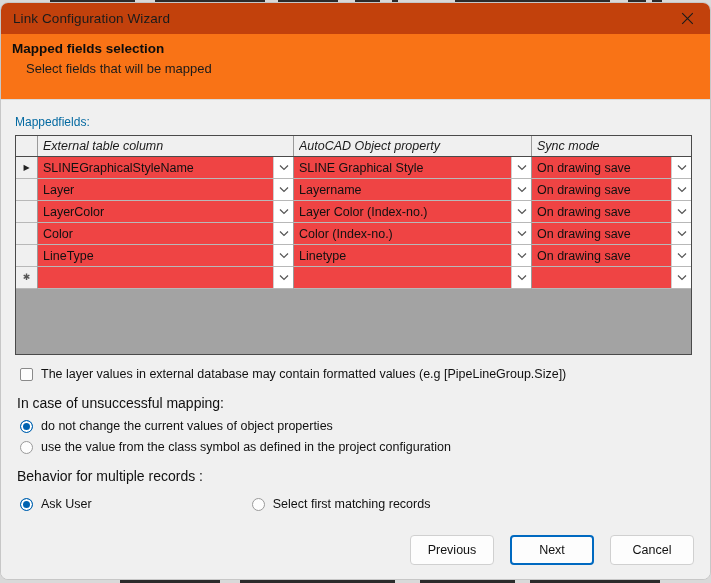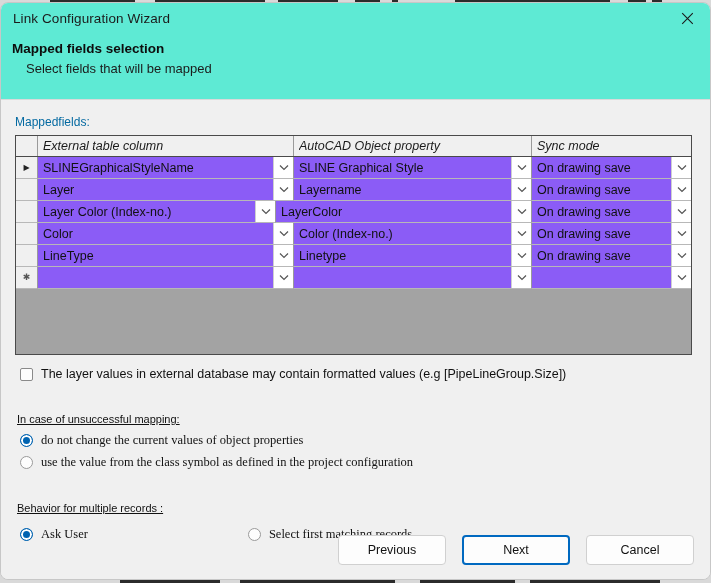--- a/index.html
+++ b/index.html
@@ -22,39 +22,39 @@
     width: 711px; height: 578px;
     background: #f0f0f0;
     border: 1px solid #c7c7c7;
     border-radius: 8px;
     overflow: hidden;
     display: flex; flex-direction: column;
   }
   
   #titlebar {
     height: 31px; min-height: 31px;
-    background: #5eead4;
+    background: #c2410c;
     display: flex; align-items: center;
     padding-left: 12px;
     position: relative;
   }
   #title-text {
     font-size: 13.5px; color: #1b1b1b;
     letter-spacing: 0.1px;
   }
   #close-btn {
     position: absolute; right: 0; top: 0;
     width: 45px; height: 31px;
     display: flex; align-items: center; justify-content: center;
     cursor: default;
   }
   #close-btn svg { display: block; }
   
   #header-panel {
-    background: #5eead4;
+    background: #f97316;
     height: 66px; min-height: 66px;
     padding: 7px 0 0 11px;
     border-bottom: 1px solid #dadada;
   }
   #header-title {
     font-size: 13.5px; font-weight: bold; color: #0d0d0d;
     margin-bottom: 5px;
   }
   #header-sub {
     font-size: 13px; color: #1b1b1b;
@@ -100,21 +100,21 @@
     font-size: 9px; color: #222;
   }
   .header-row .cell-rowhead {
     border-bottom: none;
   }
   .cell {
     border-right: 1px solid #9a9a9a;
     border-bottom: 1px solid #b8b8b8;
     display: flex; align-items: center;
     position: relative;
-    background: #8b5cf6;
+    background: #ef4444;
     font-size: 12.5px;
     color: #111;
     padding-left: 5px;
     overflow: hidden;
     white-space: nowrap;
   }
   .header-row .cell {
     background: #f0f0f0;
     border-bottom: none;
     color: #1b1b1b;
@@ -143,58 +143,57 @@
     border: 1px solid #8a8a8a;
     background: #fdfdfd;
     border-radius: 2px;
     margin-right: 8px;
     margin-left: 5px;
     flex-shrink: 0;
   }
   #chk-label { font-size: 12.5px; color: #111; }
   
   .section-label {
-    font-size: 11px; color: #111;
-    margin-top: 32px; margin-bottom: 8px;
+    font-size: 14px; color: #111;
+    margin-top: 14px; margin-bottom: 8px;
     margin-left: 2px;
-    text-decoration: underline;
   }
   .radio-line {
     display: flex; align-items: center;
     margin-bottom: 7px;
     margin-left: 5px;
   }
   .radio {
     width: 13px; height: 13px;
     border-radius: 50%;
     border: 1px solid #9a9a9a;
     background: #fdfdfd;
     margin-right: 8px;
     flex-shrink: 0;
     position: relative;
   }
   .radio.on {
     border: 1px solid #0063b1;
     background: #0063b1;
     box-shadow: inset 0 0 0 2px #ffffff;
   }
-  .radio-label { font-size: 12.5px; color: #111; font-family: Liberation Serif, serif; }
+  .radio-label { font-size: 12.5px; color: #111; }
   #multi-row { display: flex; align-items: center; margin-left: 5px; margin-top: 13px; }
   #multi-row .radio-line { margin-bottom: 0; margin-left: 0; }
   #multi-row .spacer { width: 160px; }
   
   #footer {
     position: absolute;
     left: 0; right: 0; bottom: 14px;
     display: flex; justify-content: flex-end;
     padding-right: 16px;
     gap: 16px;
   }
   .btn {
-    width: 108px; height: 30px;
+    width: 84px; height: 30px;
     background: #fdfdfd;
     border: 1px solid #d0d0d0;
     border-radius: 4px;
     font-family: "Liberation Sans", sans-serif;
     font-size: 12.5px;
     color: #111;
     display: flex; align-items: center; justify-content: center;
     cursor: default;
   }
   .btn.focused {
@@ -309,30 +308,30 @@
           <span class="chev">
             <svg width="10" height="7" viewBox="0 0 10 7">
                 <path d="M1 1.5 L5 5.5 L9 1.5" stroke="#555" stroke-width="1.2" fill="none"></path>
               </svg>
           </span>
         </div>
       </div>
 
       <div class="grid-row">
         <div class="cell-rowhead"></div>
+        <div class="cell col-a">
+          <span class="cell-text">LayerColor</span>
+          <span class="chev">
+            <svg width="10" height="7" viewBox="0 0 10 7">
+                <path d="M1 1.5 L5 5.5 L9 1.5" stroke="#555" stroke-width="1.2" fill="none"></path>
+              </svg>
+          </span>
+        </div>
         <div class="cell col-b">
           <span class="cell-text">Layer Color (Index-no.)</span>
-          <span class="chev">
-            <svg width="10" height="7" viewBox="0 0 10 7">
-                <path d="M1 1.5 L5 5.5 L9 1.5" stroke="#555" stroke-width="1.2" fill="none"></path>
-              </svg>
-          </span>
-        </div>
-        <div class="cell col-a">
-          <span class="cell-text">LayerColor</span>
           <span class="chev">
             <svg width="10" height="7" viewBox="0 0 10 7">
                 <path d="M1 1.5 L5 5.5 L9 1.5" stroke="#555" stroke-width="1.2" fill="none"></path>
               </svg>
           </span>
         </div>
         <div class="cell col-c">
           <span class="cell-text">On drawing save</span>
           <span class="chev">
             <svg width="10" height="7" viewBox="0 0 10 7">

